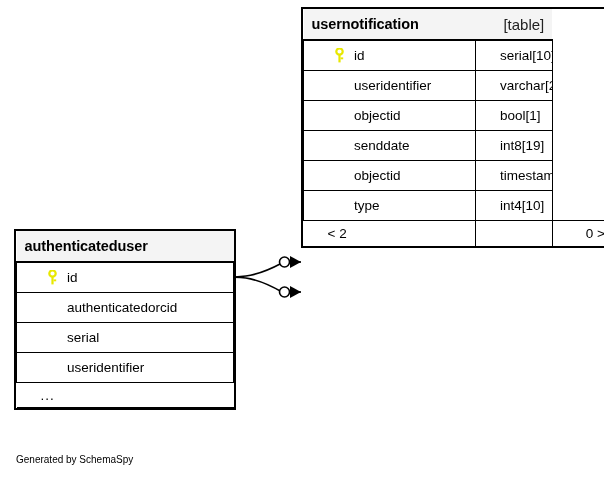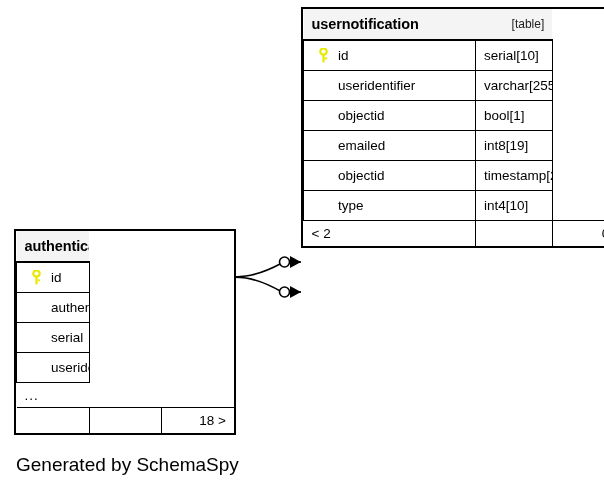--- a/index.html
+++ b/index.html
@@ -29,21 +29,21 @@
     box-sizing: border-box;
     z-index: 3;
   }
   .entity table {
     border-collapse: collapse;
     width: 100%;
     table-layout: fixed;
   }
   .entity td {
     border: 1px solid #000000;
-    padding: 0 8px;
+    padding: 0 24px;
     height: 29px;
     font-size: 13.5px;
     color: #000000;
     vertical-align: middle;
     white-space: nowrap;
     overflow: hidden;
   }
 
   
   tr.hdr td {
@@ -61,21 +61,21 @@
     justify-content: space-between;
     padding: 0 8px;
     height: 30px;
   }
   .tbl-name {
     font-weight: bold;
     font-size: 14.5px;
     letter-spacing: -0.1px;
   }
   .tbl-tag {
-    font-size: 12px;
+    font-size: 15px;
     color: #222222;
   }
 
   
   .col-cell {
     border-left: none;
   }
   .type-cell {
     border-right: none;
   }
@@ -112,21 +112,21 @@
     border-right: none;
     height: 24px;
     font-size: 13.5px;
     letter-spacing: 1px;
     color: #000;
   }
 
   
   .caption {
     position: absolute;
-    font-size: 19px;
+    font-size: 10px;
     color: #000000;
     white-space: nowrap;
   }
 
   
   .connector {
     position: absolute;
     left: 228px;
     top: 246px;
     width: 80px;
@@ -204,21 +204,21 @@
               <span class="colname">objectid</span>
             </div>
           </td>
           <td class="type-cell">bool[1]</td>
         </tr>
 
         <tr>
           <td class="col-cell">
             <div class="col-inner">
               <span class="keyslot"></span>
-              <span class="colname">emailed</span>
+              <span class="colname">senddate</span>
             </div>
           </td>
           <td class="type-cell">int8[19]</td>
         </tr>
 
 
         <tr>
           <td class="col-cell">
             <div class="col-inner">
               <span class="keyslot"></span>
@@ -303,24 +303,19 @@
               <span class="keyslot"></span>
               <span class="colname">useridentifier</span>
             </div>
           </td>
         </tr>
 
         <tr class="ellipsis">
           <td>...</td>
         </tr>
 
-        <tr class="ftr">
-          <td class="f-left" style="width:74px"></td>
-          <td class="f-mid" style="width:48px"></td>
-          <td class="f-right">18 &gt;</td>
-        </tr>
       </tbody>
     </table>
   </div>
 
   <div class="caption" style="left:16px; top:454px;">Generated by SchemaSpy</div>
 
 </div>
 
 </body></html>

